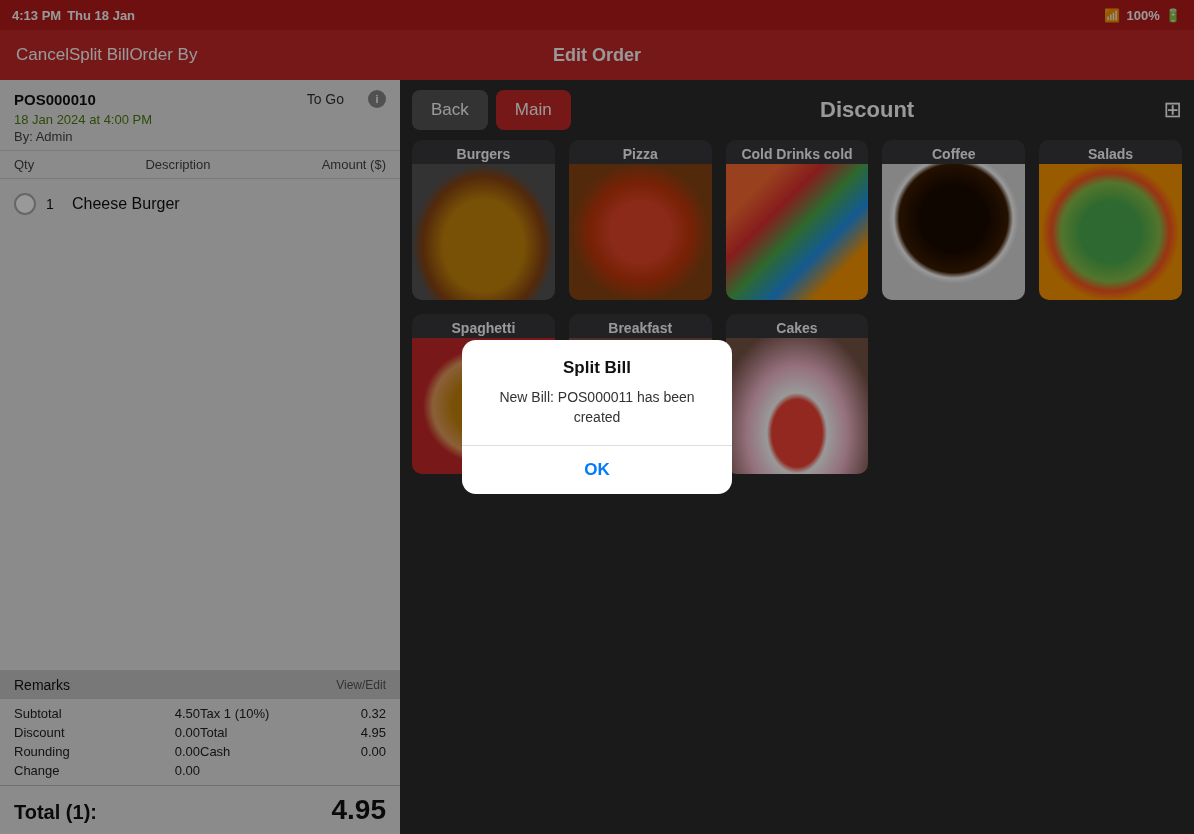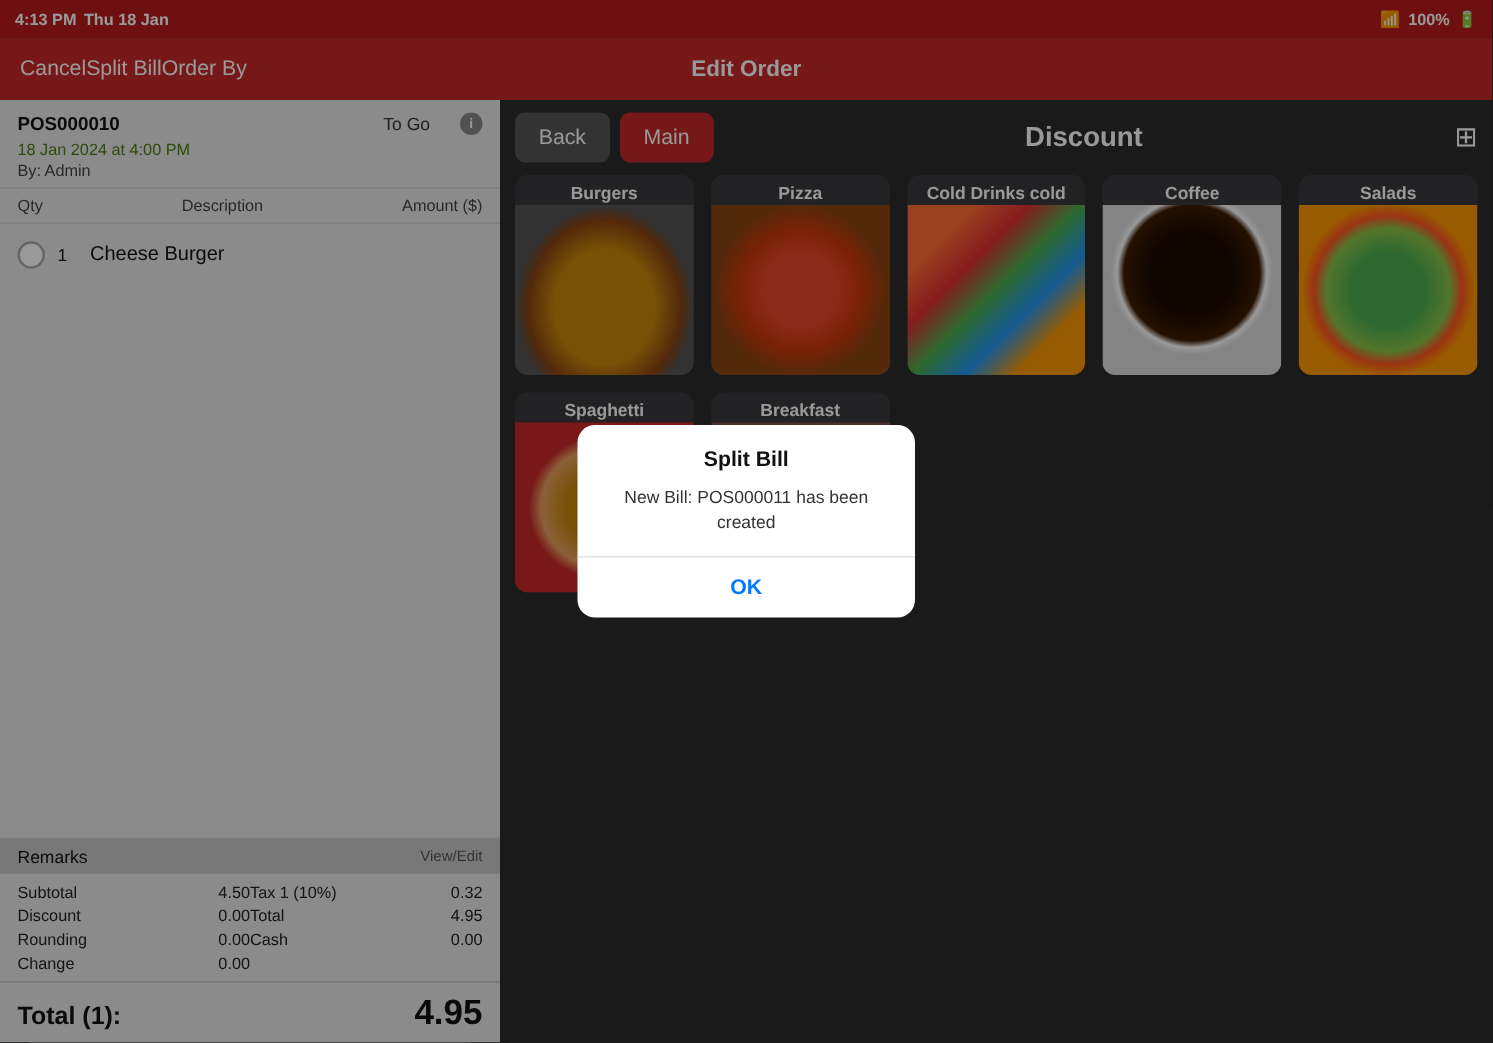--- a/index.html
+++ b/index.html
@@ -428,20 +428,24 @@
         <div class="cat-img img-salads"></div>
       </div>
       <div class="cat-item">
         <span class="cat-label">Spaghetti</span>
         <div class="cat-img img-spaghetti"></div>
       </div>
       <div class="cat-item">
         <span class="cat-label">Breakfast</span>
         <div class="cat-img img-breakfast"></div>
       </div>
+      <div class="cat-item">
+        <span class="cat-label">Cakes</span>
+        <div class="cat-img img-cakes"></div>
+      </div>
     </div>
   </div>
 </div>
 
 <div class="dialog-overlay">
   <div class="dialog">
     <div class="dialog-title">Split Bill</div>
     <div class="dialog-message">New Bill: POS000011 has been created</div>
     <div class="dialog-divider"></div>
     <button class="dialog-btn">OK</button>

